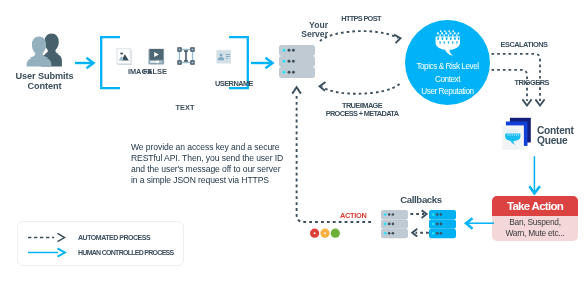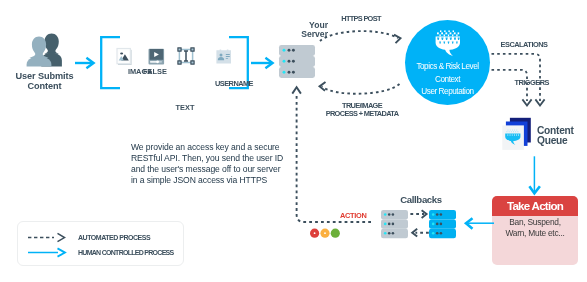--- a/index.html
+++ b/index.html
@@ -216,21 +216,21 @@
   <div class="abs cap" style="left:537px;top:126px;width:54px;font-size:10.2px;text-align:left;line-height:1.0;letter-spacing:-.25px;">
     <div>Content</div>
     <div>Queue</div>
   </div>
 
   <svg class="abs" style="left:527px;top:154px;" width="16" height="42">
     <path d="M7.4 2.3 V38" stroke="#00B2F7" stroke-width="1.5" fill="none"></path>
     <path d="M2.4 32.2 L7.4 39.4 L12.9 32.2" stroke="#00B2F7" stroke-width="2.6" fill="none" stroke-linecap="butt"></path>
   </svg>
 
-  <div class="abs" style="left:492px;top:196px;width:86px;height:69px;border-radius:5px;overflow:hidden;background:#F4D7D9;">
+  <div class="abs" style="left:492px;top:196px;width:86px;height:45px;border-radius:5px;overflow:hidden;background:#F4D7D9;">
     <div style="background:#DA4341;color:#FFFFFF;font-weight:bold;font-size:11.6px;text-align:center;line-height:20px;height:20px;letter-spacing:-.75px;">Take Action</div>
     <div style="color:#3A3A3A;font-size:8.4px;text-align:center;line-height:1.32;padding-top:1px;letter-spacing:-.25px;">
       <div>Ban, Suspend,</div>
       <div>Warn, Mute etc...</div>
     </div>
   </div>
 
   <svg class="abs" style="left:463px;top:214px;" width="32" height="20">
     <path d="M31 9.2 H5" stroke="#00B2F7" stroke-width="1.5" fill="none"></path>
     <path d="M9.5 4.3 L3.0 9.2 L9.5 14.7" stroke="#00B2F7" stroke-width="2.6" fill="none" stroke-linecap="butt"></path>
@@ -290,21 +290,21 @@
     <circle cx="6.6" cy="7.2" r="0.9" fill="#FFFFFF"></circle>
     <circle cx="17.0" cy="7.2" r="4.6" fill="#FBB040"></circle>
     <circle cx="17.0" cy="7.2" r="0.9" fill="#FFFFFF"></circle>
     <circle cx="27.3" cy="7.2" r="4.6" fill="#6CB03A"></circle>
   </svg>
 
   <div class="abs" style="left:119px;top:142px;width:180px;color:#23394A;font-size:8.6px;font-weight:normal;line-height:11px;letter-spacing:-.1px;margin-left:12px;">
     <div>We provide an access key and a secure</div>
     <div>RESTful API. Then, you send the user ID</div>
     <div>and the user's message off to our server</div>
-    <div>in a simple JSON access via HTTPS</div>
+    <div>in a simple JSON request via HTTPS</div>
   </div>
 
   <div class="abs" style="left:17px;top:221px;width:165px;height:43px;border:1.3px solid #ECEEEF;border-radius:6px;background:#FFFFFF;"></div>
   <svg class="abs" style="left:27px;top:232px;" width="40" height="12">
     <path d="M1 5.5 H27" stroke="#3C4F5D" stroke-width="1.3" fill="none" stroke-dasharray="3.4,2.6" stroke-linecap="butt"></path>
     <path d="M30.5 1.4 L37.5 5.6 L30.5 9.6" stroke="#3C4F5D" stroke-width="1.5" fill="none" stroke-linecap="butt"></path>
   </svg>
   <div class="abs cap" style="left:78px;top:234px;width:110px;font-size:7.0px;text-align:left;letter-spacing:-.48px;">AUTOMATED PROCESS</div>
   <svg class="abs" style="left:27px;top:247px;" width="40" height="12">
     <path d="M1 5.5 H31" stroke="#00B2F7" stroke-width="1.5" fill="none"></path>

